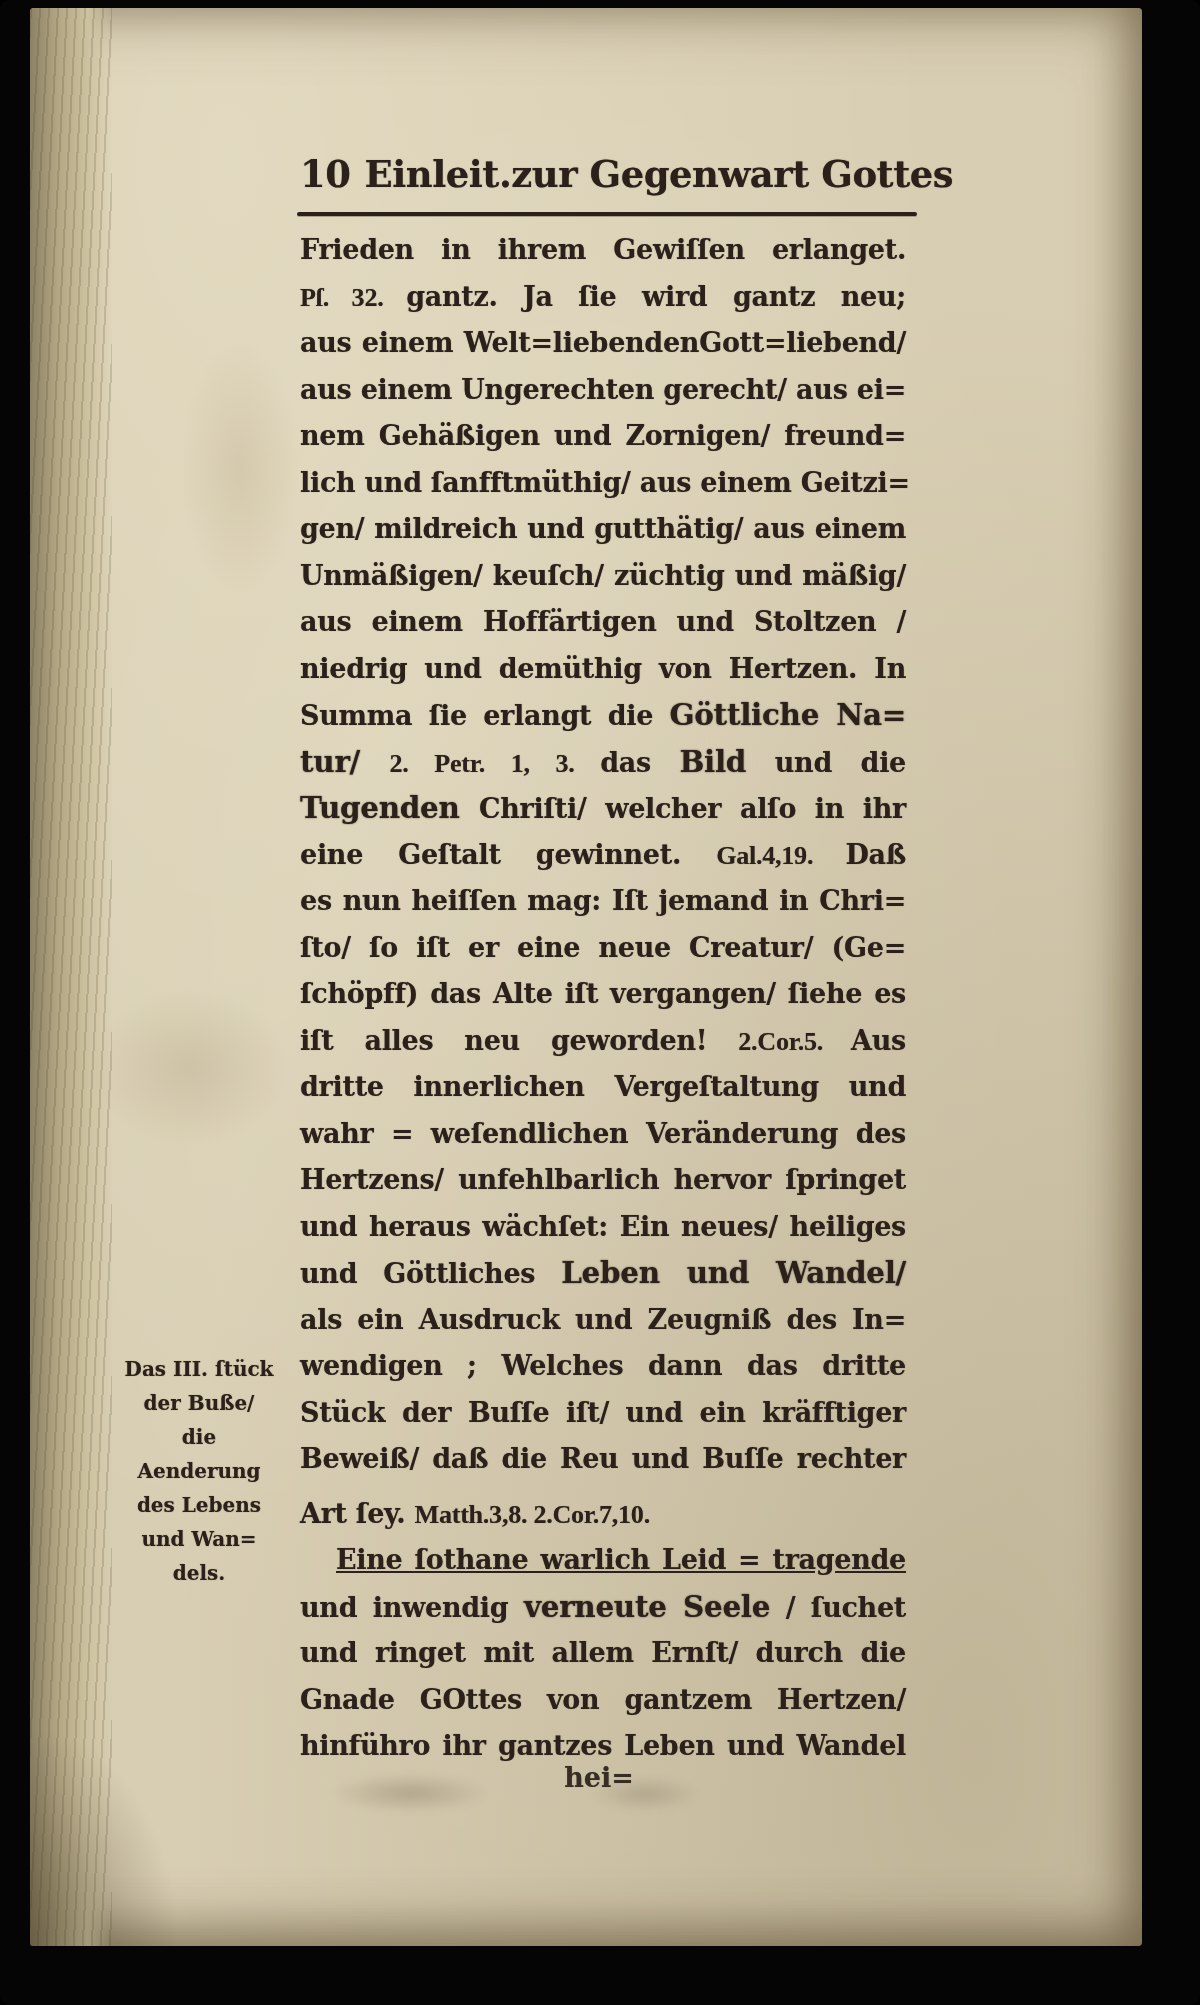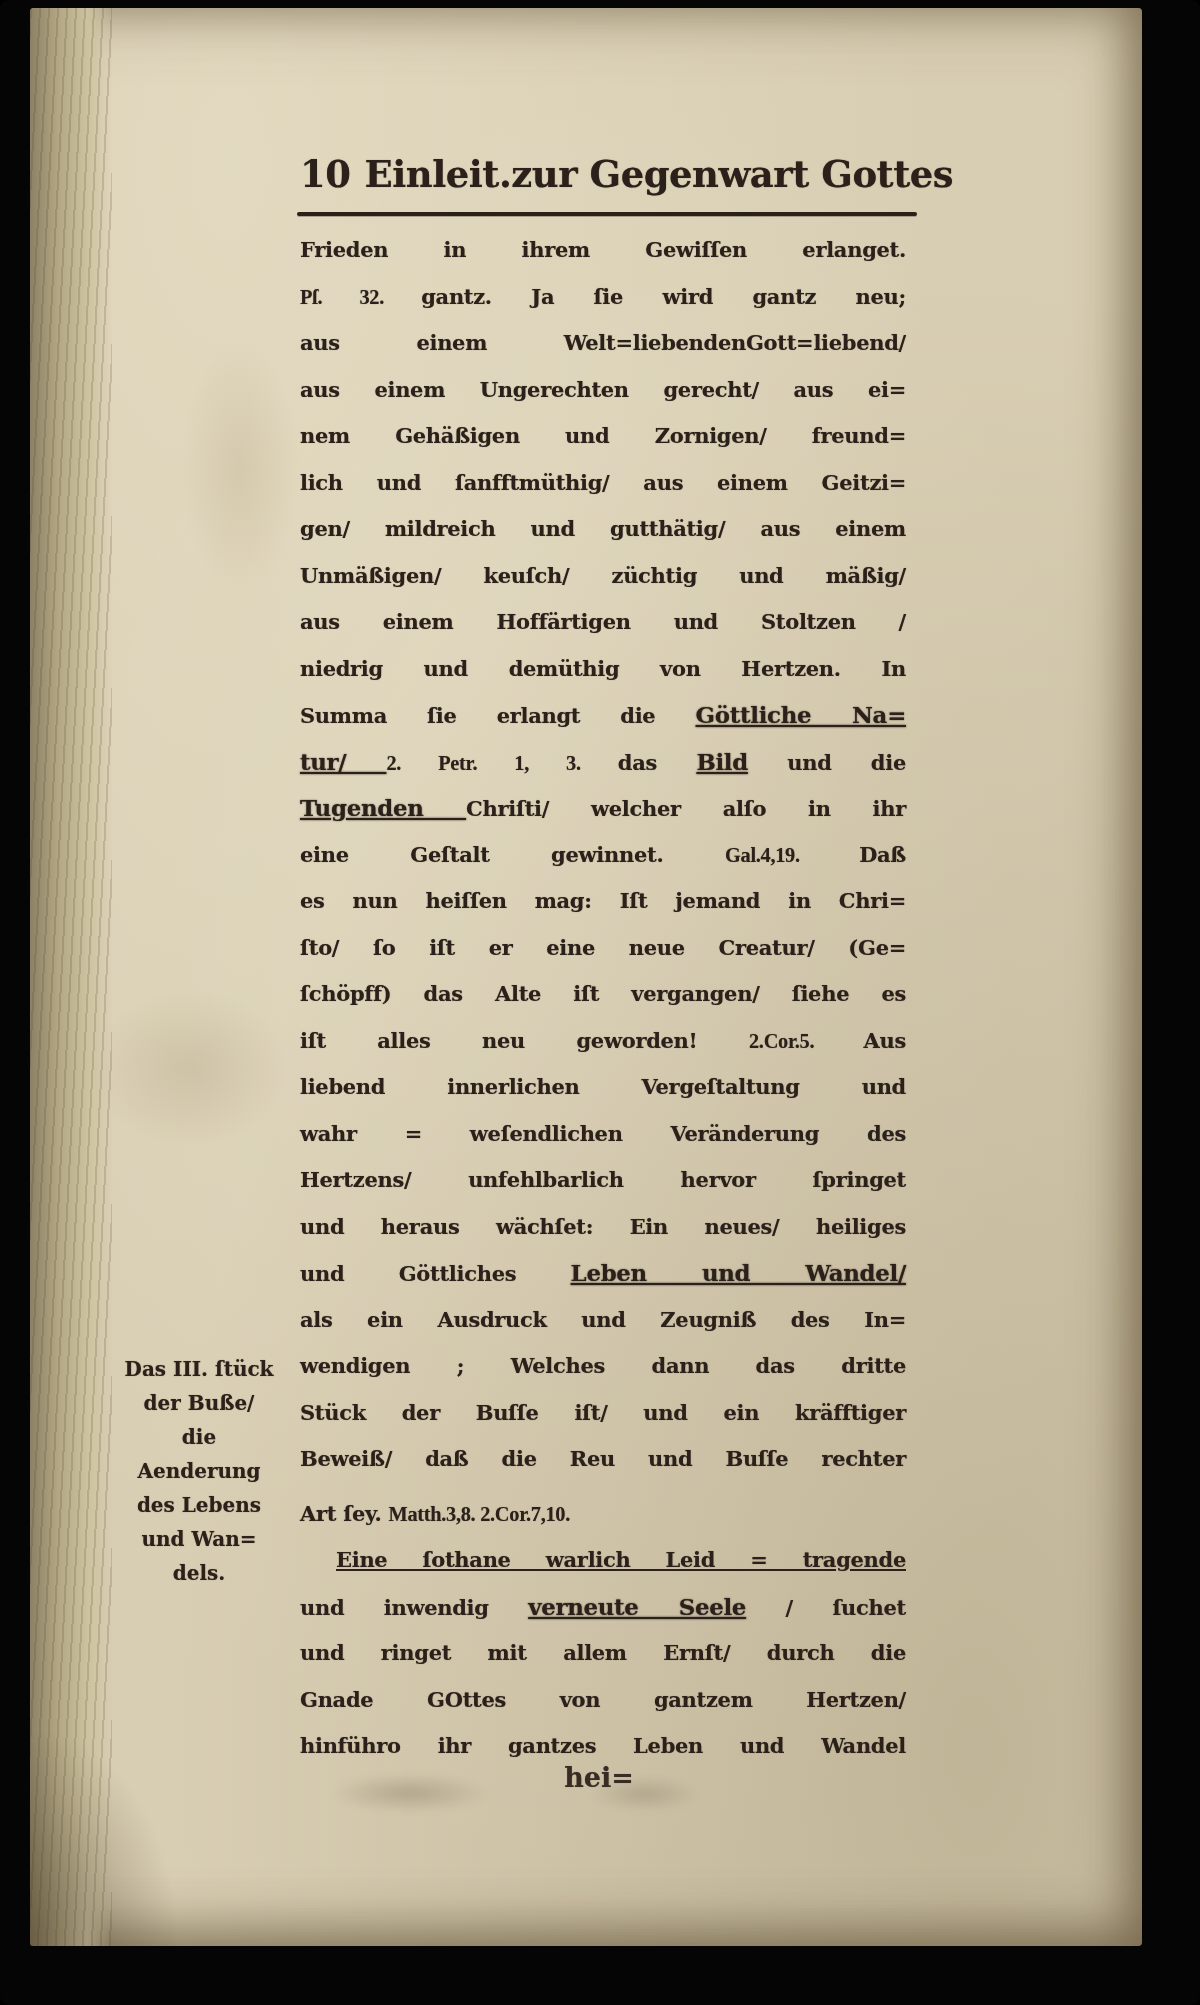--- a/index.html
+++ b/index.html
@@ -69,33 +69,33 @@
     background:var(--ink,#2b211a);
     border-radius:2px;
     box-shadow:0 1px 0 rgba(43,33,26,.3);
   }
   
   #body-text{
     position:absolute;
     left:300px;top:227px;width:606px;
     color:var(--ink,#2b211a);
     font-weight:bold;
-    font-size:21px;
+    font-size:27px;
   }
   .line{
     height:46.5px;line-height:46.5px;
     text-align:justify;text-align-last:justify;
     letter-spacing:-.3px;
     white-space:nowrap;
     text-shadow:0 0 1px rgba(43,33,26,.45);
   }
   .line.no-justify{text-align-last:left;margin-top:8px;}
   .line.indent{text-indent:36px;text-decoration:underline;}
   .seg-n{}
-  .seg-b{font-size:1.09em;text-shadow:0 0 1.6px rgba(43,33,26,.8);text-decoration:underline;}
+  .seg-b{font-size:1.09em;text-shadow:0 0 1.6px rgba(43,33,26,.8);}
   .seg-a{font-family:"Liberation Serif", serif;font-weight:600;font-size:.97em;}
   
   #margin-note{
     position:absolute;
     left:103px;top:1352px;width:192px;
     color:var(--ink,#2b211a);
     font-weight:bold;
     font-size:20px;
     text-align:center;
     text-shadow:0 0 1px rgba(43,33,26,.5);
@@ -142,21 +142,21 @@
       <div class="line"><span class="seg-n">aus einem Hoffärtigen und Stoltzen /</span></div>
       <div class="line"><span class="seg-n">niedrig und demüthig von Hertzen. In</span></div>
       <div class="line"><span class="seg-n">Summa ſie erlangt die </span><span class="seg-b">Göttliche Na=</span></div>
       <div class="line"><span class="seg-b">tur/ </span><span class="seg-a">2. Petr. 1, 3. </span><span class="seg-n">das </span><span class="seg-b">Bild</span><span class="seg-n"> und die</span></div>
       <div class="line"><span class="seg-b">Tugenden </span><span class="seg-n">Chriſti/ welcher alſo in ihr</span></div>
       <div class="line"><span class="seg-n">eine Geſtalt gewinnet. </span><span class="seg-a">Gal.4,19. </span><span class="seg-n">Daß</span></div>
       <div class="line"><span class="seg-n">es nun heiſſen mag: Iſt jemand in Chri=</span></div>
       <div class="line"><span class="seg-n">ſto/ ſo iſt er eine neue Creatur/ (Ge=</span></div>
       <div class="line"><span class="seg-n">ſchöpff) das Alte iſt vergangen/ ſiehe es</span></div>
       <div class="line"><span class="seg-n">iſt alles neu geworden! </span><span class="seg-a">2.Cor.5. </span><span class="seg-n">Aus</span></div>
-      <div class="line"><span class="seg-n">liebend innerlichen Vergeſtaltung und</span></div>
+      <div class="line"><span class="seg-n">dritte innerlichen Vergeſtaltung und</span></div>
       <div class="line"><span class="seg-n">wahr = weſendlichen Veränderung des</span></div>
       <div class="line"><span class="seg-n">Hertzens/ unfehlbarlich hervor ſpringet</span></div>
       <div class="line"><span class="seg-n">und heraus wächſet: Ein neues/ heiliges</span></div>
       <div class="line"><span class="seg-n">und Göttliches </span><span class="seg-b">Leben und Wandel/</span></div>
       <div class="line"><span class="seg-n">als ein Ausdruck und Zeugniß des In=</span></div>
       <div class="line"><span class="seg-n">wendigen ; Welches dann das dritte</span></div>
       <div class="line"><span class="seg-n">Stück der Buſſe iſt/ und ein kräfftiger</span></div>
       <div class="line"><span class="seg-n">Beweiß/ daß die Reu und Buſſe rechter</span></div>
       <div class="line no-justify"><span class="seg-n">Art ſey. </span><span class="seg-a">Matth.3,8. 2.Cor.7,10.</span></div>
       <div class="line indent"><span class="seg-n">Eine ſothane warlich Leid = tragende</span></div>

